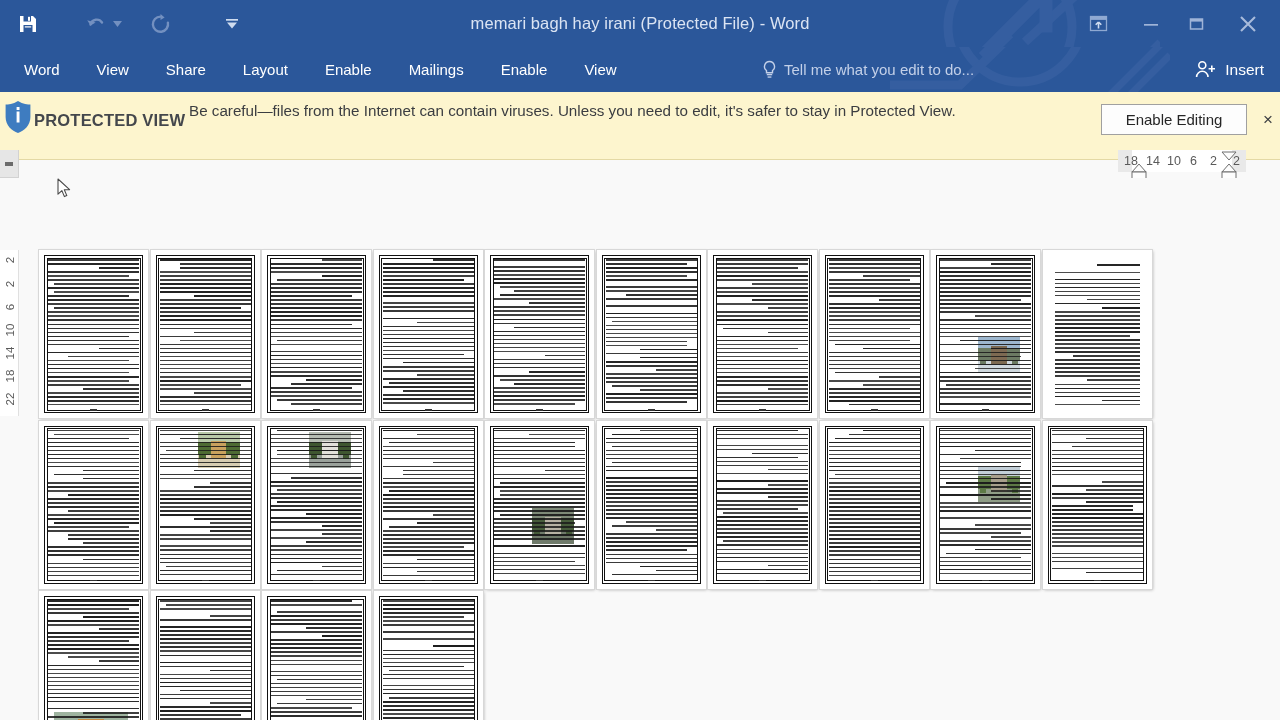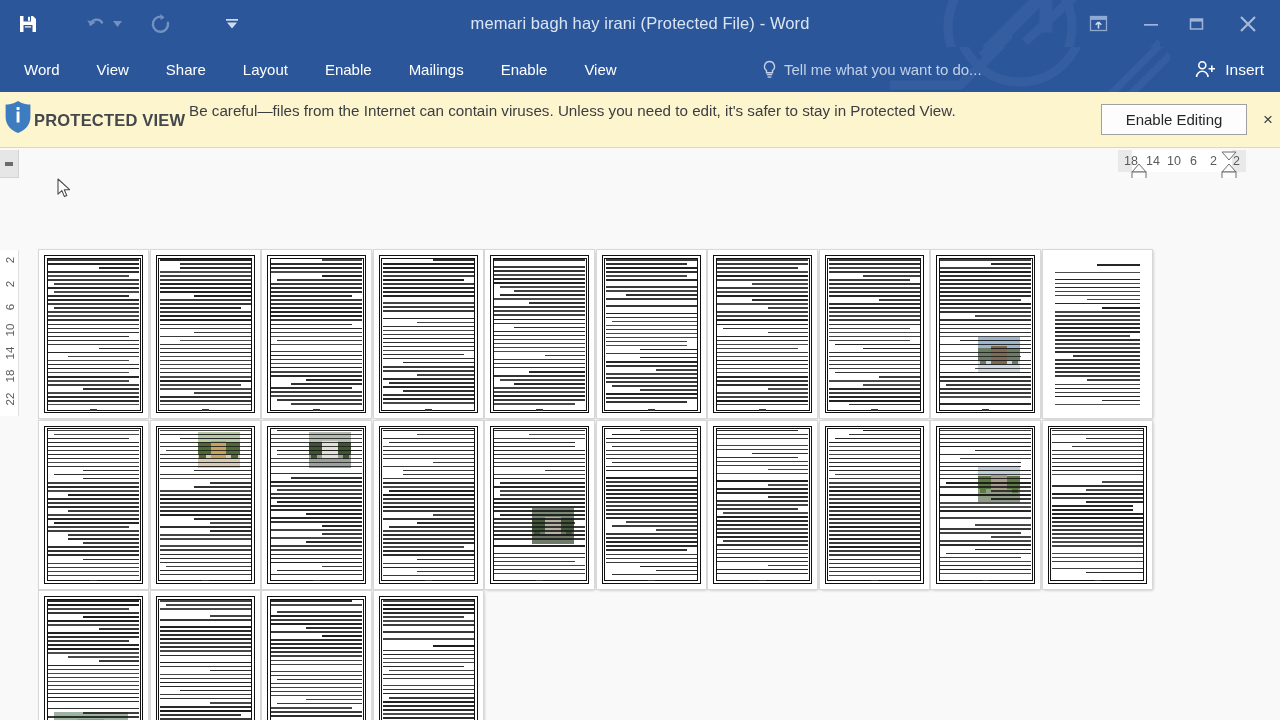--- a/index.html
+++ b/index.html
@@ -53,21 +53,21 @@
     color:#c3d0e8; font-size:15px; font-style:normal;
   }
   .tellme .lamp{ display:block; }
   .share{
     position:absolute; right:16px; top:0; height:45px;
     display:flex; align-items:center; gap:9px; color:#fff; font-size:15.5px;
   }
 
   
   .pvbar{
-    position:absolute; left:0; top:92px; width:1280px; height:56px;
+    position:absolute; left:0; top:92px; width:1280px; height:68px;
     background:#fdf5ce; border-bottom:1px solid #e4d9a4;
   }
   .pv-shield{ position:absolute; left:4px; top:8px; }
   .pv-label{
     position:absolute; left:34px; top:19px; color:#44474c;
     font-size:16.5px; font-weight:bold; letter-spacing:.2px;
   }
   .pv-msg{
     position:absolute; left:189px; top:8px; width:880px;
     color:#3b3d41; font-size:15.2px; line-height:21.5px;
@@ -278,21 +278,21 @@
     <div class="tab">Enable</div>
     <div class="tab">View</div>
   </div>
 
   <div class="tellme">
     <svg class="lamp" width="15" height="19" viewBox="0 0 15 19">
       <path d="M7.5 1.5 a5 5 0 0 0 -3 9 l0 2.2 l6 0 l0 -2.2 a5 5 0 0 0 -3 -9 z" fill="none" stroke="#c3d0e8" stroke-width="1.4"></path>
       <rect x="4.8" y="14" width="5.4" height="1.3" fill="#c3d0e8"></rect>
       <rect x="5.6" y="16.4" width="3.8" height="1.3" fill="#c3d0e8"></rect>
     </svg>
-    <span>Tell me what you want to do...</span>
+    <span>Tell me what you edit to do...</span>
   </div>
 
   <div class="share">
     <svg width="21" height="19" viewBox="0 0 21 19">
       <circle cx="7.3" cy="5.3" r="3.5" fill="none" stroke="#ffffff" stroke-width="1.6"></circle>
       <path d="M1.6 17 a5.7 5.7 0 0 1 11.4 0" fill="none" stroke="#ffffff" stroke-width="1.6"></path>
       <path d="M16.8 5.5 L16.8 12 M13.6 8.7 L20 8.7" stroke="#ffffff" stroke-width="1.6" fill="none"></path>
     </svg>
     <span>Insert</span>
   </div>

